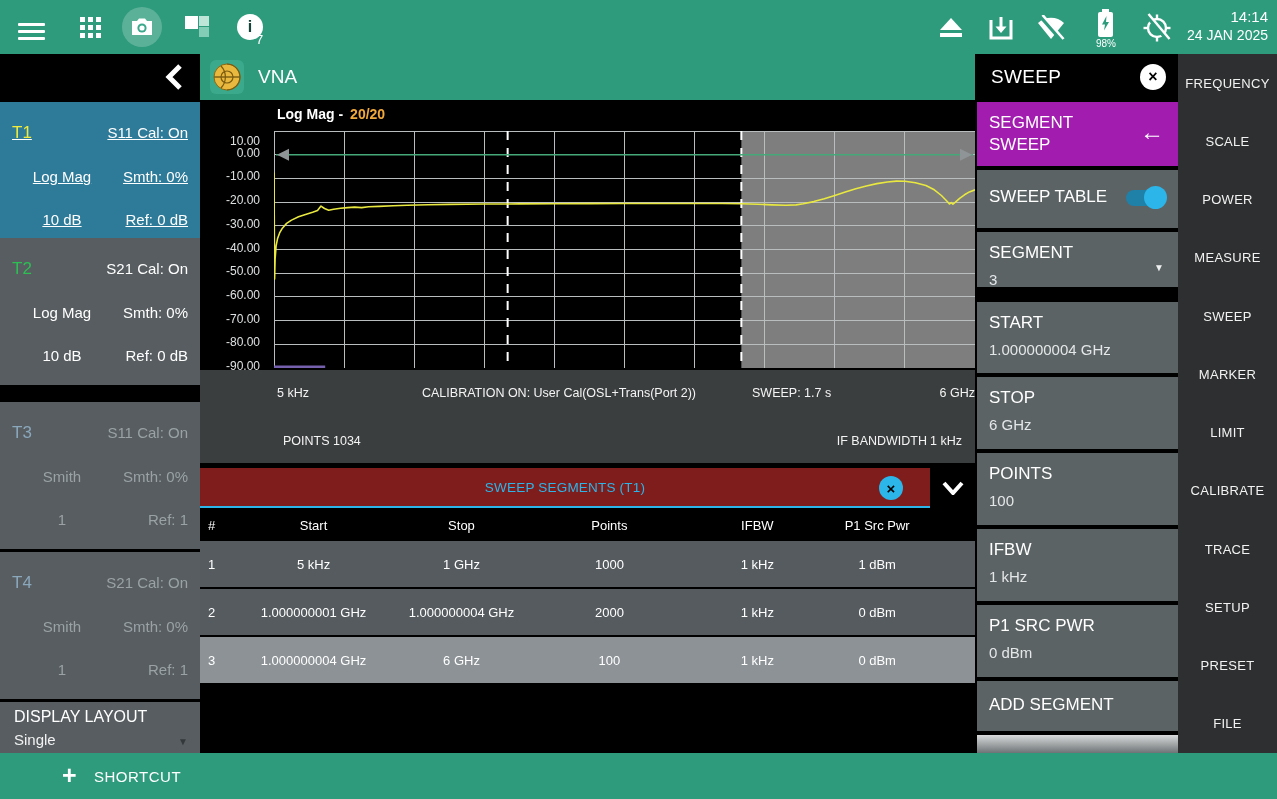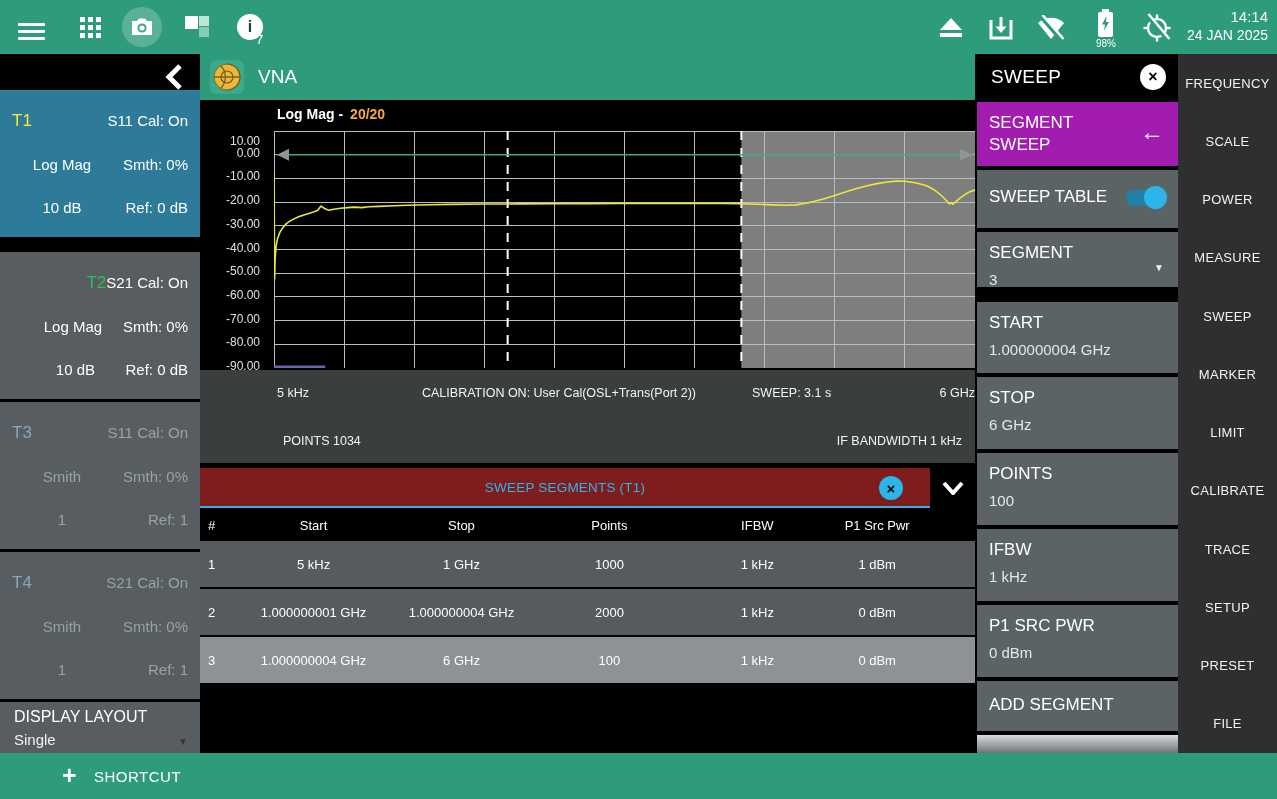--- a/index.html
+++ b/index.html
@@ -183,36 +183,36 @@
     </div>
   </div>
 
   <div class="abs sidebar">
     <div class="abs collapse-btn" style="left:160px;top:6px;">
       <svg width="30" height="34" viewBox="0 0 30 34">
         <polyline points="20,6 9,17 20,28" fill="none" stroke="#fff" stroke-width="5"></polyline>
       </svg>
     </div>
 
-    <div class="trace-block active" style="top:36px;">
+    <div class="trace-block active" style="top:48px;text-decoration:underline;">
       <div class="trow">
           <span class="tid tid-yellow">T1</span>
           <span>S11 Cal: On</span>
         </div>
       <div class="trow">
           <span class="tleft">Log Mag</span>
           <span>Smth: 0%</span>
         </div>
       <div class="trow">
           <span class="tleft">10 dB</span>
           <span>Ref: 0 dB</span>
         </div>
     </div>
 
-    <div class="trace-block" style="top:198px;align-items:flex-end;">
+    <div class="trace-block" style="top:184px;">
       <div class="trow">
           <span class="tid tid-green">T2</span>
           <span>S21 Cal: On</span>
         </div>
       <div class="trow">
           <span class="tleft">Log Mag</span>
           <span>Smth: 0%</span>
         </div>
       <div class="trow">
           <span class="tleft">10 dB</span>
@@ -317,21 +317,21 @@
         <line x1="2" y1="23.700000000000003" x2="699" y2="23.700000000000003" stroke="#44A878" stroke-width="1.6"></line>
         <polygon points="15,17.700000000000003 15,29.700000000000003 3,23.700000000000003" fill="#8F9497"></polygon>
         <polygon points="686,17.700000000000003 686,29.700000000000003 698,23.700000000000003" fill="#8F9497"></polygon>
         <polyline points="0.0,41.5 0.6,148.1 1.1,128.0 2.1,114.9 3.5,107.8 5.6,101.9 8.4,97.2 12.6,92.4 17.5,89.1 24.5,85.8 31.5,83.4 38.6,81.3 43.5,79.6 47.0,75.1 50.5,77.5 54.7,79.2 59.6,78.2 66.6,77.3 73.6,76.6 80.6,76.1 87.6,76.6 94.6,75.8 105.1,75.4 119.2,74.7 133.2,74.2 154.2,73.7 175.3,73.4 210.3,73.0 245.3,72.9 280.4,72.8 315.4,72.6 350.5,72.5 385.6,72.5 420.6,72.5 448.6,72.5 467.6,72.8 483.7,73.2 497.7,73.9 511.7,74.3 522.2,73.9 529.3,72.8 539.8,70.6 550.3,67.8 560.8,64.5 571.3,61.1 581.8,57.8 592.3,55.0 602.9,52.6 613.4,51.0 622.5,50.1 630.9,50.2 641.4,51.7 651.9,54.5 660.3,58.8 667.4,64.5 673.0,70.2 675.4,73.0 677.2,71.6 678.9,73.2 681.4,71.1 685.6,67.3 690.5,63.8 695.4,60.9 701.0,58.8" fill="none" stroke="#E8E840" stroke-width="1.6" stroke-linejoin="round"></polyline>
         <polyline points="0.0,236.1 51.2,236.1" fill="none" stroke="#7560AE" stroke-width="3" stroke-linejoin="round"></polyline>
       </svg></div>
 
   <div class="abs annot">
     <span style="left:77px;top:16px;">5 kHz</span>
     <span style="left:222px;top:16px;">CALIBRATION ON: User Cal(OSL+Trans(Port 2))</span>
-    <span style="left:552px;top:16px;">SWEEP: 3.1 s</span>
+    <span style="left:552px;top:16px;">SWEEP: 1.7 s</span>
     <span style="right:0px;top:16px;">6 GHz</span>
     <span style="left:83px;top:64px;">POINTS</span>
     <span style="left:133px;top:64px;">1034</span>
     <span style="right:48px;top:64px;">IF BANDWIDTH</span>
     <span style="right:13px;top:64px;">1 kHz</span>
   </div>
 
   <div class="abs seg-hdr">
     <div class="seg-title">SWEEP SEGMENTS (T1)</div>
     <div class="seg-close">×</div>

